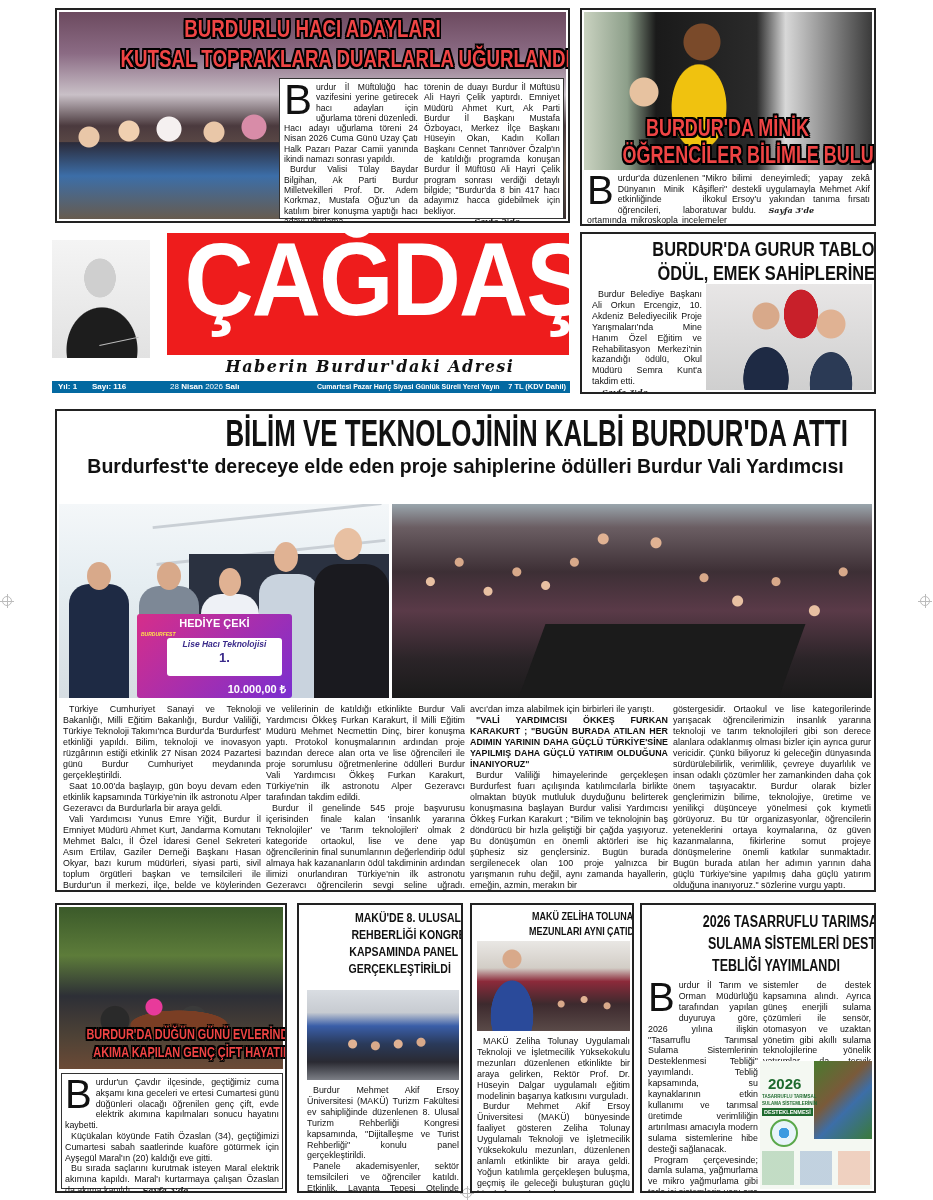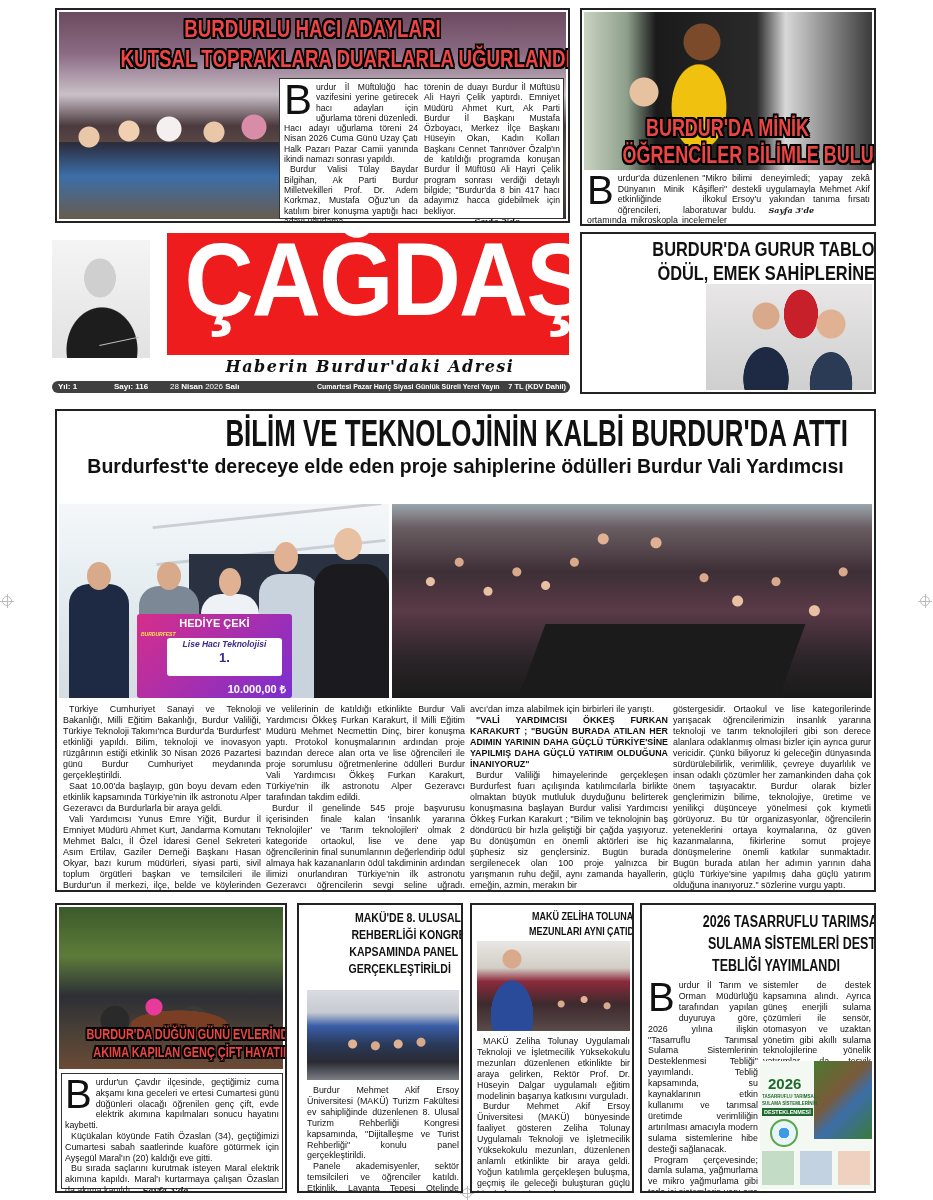--- a/index.html
+++ b/index.html
@@ -25,21 +25,21 @@
 
   .black-title { text-align: center; font-weight: 900; color: #111; font-family: "Liberation Sans", sans-serif; padding-left: 35px; }
   .black-title span { display: inline-block; transform: scaleX(0.78); white-space: nowrap; }
 
   
   .masthead-red { position: absolute; left: 167px; top: 233px; width: 402px; height: 122px; background: #ee1c1c; }
   .masthead-logo { position: absolute; left: 0; right: 0; top: -6px; text-align: center; color: #fff; font-weight: 900; font-size: 104px; letter-spacing: -2px; line-height: 104px; }
   .masthead-logo span { display: inline-block; transform: scaleX(0.92); }
   .masthead-sub { position: absolute; left: 0; right: 0; top: 89px; text-align: center; color: #111; font-weight: 900; font-size: 27px; line-height: 28px; letter-spacing: 1px; }
   .slogan { position: absolute; left: 200px; top: 357px; width: 340px; text-align: center; font-family: "DejaVu Serif", serif; font-style: italic; font-weight: bold; font-size: 16px; letter-spacing: 1.5px; }
-  .infobar { position: absolute; left: 52px; top: 381px; width: 518px; height: 12px; background: #404040; color: #fff; font-size: 8px; line-height: 12px; font-weight: bold; border-radius: 6px; }
+  .infobar { position: absolute; left: 52px; top: 381px; width: 518px; height: 12px; background: #0369a1; color: #fff; font-size: 8px; line-height: 12px; font-weight: bold; }
   .infobar .mid { color: #fff; font-weight: normal; }
 </style>
 </head>
 <body>
 
 <div class="reg" style="left:2px;top:596px;"></div>
 <div class="reg" style="left:920px;top:596px;"></div>
 <div class="reg" style="left:462px;top:1188px;"></div>
 
 <div class="box" style="left:55px;top:8px;width:515px;height:215px;">
@@ -97,35 +97,39 @@
                radial-gradient(ellipse 50px 60px at 50px 110px,#1d1d1d 70%,transparent 72%),
                linear-gradient(180deg,#f4f4f4,#e2e2e2);">
   <div style="position:absolute;left:46px;top:92px;width:40px;height:10px;border-bottom:1px solid #bbb;transform:rotate(-12deg);"></div>
 </div>
 <div class="masthead-red">
   <div class="masthead-logo"><span>ÇAĞDAŞ</span></div>
 </div>
 <div class="slogan">Haberin Burdur'daki Adresi</div>
 <div class="infobar">
   <span style="position:absolute;left:6px;">Yıl: 1</span>
-  <span style="position:absolute;left:40px;margin-left:22px;">Sayı: 116</span>
+  <span style="position:absolute;left:40px;">Sayı: 116</span>
   <span style="position:absolute;left:118px;">
     <span class="mid">28</span>
     <span>Nisan</span>
     <span class="mid">2026</span>
     <span>Salı</span>
   </span>
   <span style="position:absolute;left:265px;font-size:7px;">Cumartesi Pazar Hariç Siyasi Günlük Süreli Yerel Yayın</span>
   <span style="position:absolute;right:4px;font-size:7.4px;">7 TL (KDV Dahil)</span>
 </div>
 
 <div class="box" style="left:580px;top:232px;width:296px;height:162px;">
   <div class="black-title" style="position:absolute;left:0;right:0;top:3px;font-size:21px;line-height:24px;">
     <span>BURDUR'DA GURUR TABLOSU:</span><br>
     <span>ÖDÜL, EMEK SAHİPLERİNE VERİLDİ</span>
+  </div>
+  <div class="col" style="left:10px;top:55px;width:110px;font-size:8.9px;line-height:10.9px;">
+    <p>Burdur Belediye Başkanı Ali Orkun Ercengiz, 10. Akdeniz Belediyecilik Proje Yarışmaları'nda Mine Hanım Özel Eğitim ve Rehabilitasyon Merkezi'nin kazandığı ödülü, Okul Müdürü Semra Kunt'a takdim etti.</p>
+    <span class="sayfa">Sayfa 3'de</span>
   </div>
   <div class="photo" style="left:124px;top:50px;width:166px;height:106px;
      background:
        radial-gradient(circle at 60px 32px,#d8a98a 13px,transparent 14px),
        radial-gradient(circle at 125px 40px,#e0b293 14px,transparent 15px),
        radial-gradient(ellipse 32px 45px at 60px 95px,#1e2a44 70%,transparent 72%),
        radial-gradient(ellipse 30px 45px at 125px 100px,#2b3a55 70%,transparent 72%),
        radial-gradient(ellipse 28px 40px at 95px 30px,#c8202a 60%,transparent 62%),
        linear-gradient(180deg,#e8e6e6,#cfcfcf);">
   </div>
@@ -177,21 +181,21 @@
        radial-gradient(circle at 65% 38%, #d8a98a 4px, transparent 5px),
        radial-gradient(circle at 72% 50%, #e8c0a2 5px, transparent 6px),
        radial-gradient(circle at 80% 40%, #d8a98a 4px, transparent 5px),
        radial-gradient(circle at 88% 55%, #e8c0a2 5px, transparent 6px),
        radial-gradient(circle at 94% 35%, #d8a98a 4px, transparent 5px),
        linear-gradient(180deg,#9aa6ad 0%,#6b5e63 12%,#3d2f35 35%,#5a3a48 55%,#2b2428 80%,#1a1a1a 100%);">
     <div style="position:absolute;left:140px;top:120px;width:260px;height:74px;background:#1b1b1b;transform:skewX(-20deg);"></div>
   </div>
 
   <div class="col" style="left:6px;top:293px;width:198px;font-size:8.9px;line-height:11px;">
-    <p>Türkiye Cumhuriyet Sanayi ve Teknoloji Bakanlığı, Milli Eğitim Bakanlığı, Burdur Valiliği, Türkiye Teknoloji Takımı'nca Burdur'da 'Burdurfest' etkinliği yapıldı. Bilim, teknoloji ve inovasyon rüzgârının estiği etkinlik 30 Nisan 2026 Pazartesi günü Burdur Cumhuriyet meydanında gerçekleştirildi.</p>
+    <p>Türkiye Cumhuriyet Sanayi ve Teknoloji Bakanlığı, Milli Eğitim Bakanlığı, Burdur Valiliği, Türkiye Teknoloji Takımı'nca Burdur'da 'Burdurfest' etkinliği yapıldı. Bilim, teknoloji ve inovasyon rüzgârının estiği etkinlik 27 Nisan 2024 Pazartesi günü Burdur Cumhuriyet meydanında gerçekleştirildi.</p>
     <p>Saat 10.00'da başlayıp, gün boyu devam eden etkinlik kapsamında Türkiye'nin ilk astronotu Alper Gezeravcı da Burdurlarla bir araya geldi.</p>
     <p>Vali Yardımcısı Yunus Emre Yiğit, Burdur İl Emniyet Müdürü Ahmet Kurt, Jandarma Komutanı Mehmet Balcı, İl Özel İdaresi Genel Sekreteri Asım Ertilav, Gaziler Derneği Başkanı Hasan Okyar, bazı kurum müdürleri, siyasi parti, sivil toplum örgütleri başkan ve temsilcileri ile Burdur'un il merkezi, ilçe, belde ve köylerinden öğrenci, öğretmen</p>
   </div>
   <div class="col" style="left:209px;top:293px;width:199px;font-size:8.9px;line-height:11px;">
     <p style="text-indent:0;">ve velilerinin de katıldığı etkinlikte Burdur Vali Yardımcısı Ökkeş Furkan Karakurt, İl Milli Eğitim Müdürü Mehmet Necmettin Dinç, birer konuşma yaptı. Protokol konuşmalarının ardından proje bazından derece alan orta ve lise öğrencileri ile proje sorumlusu öğretmenlerine ödülleri Burdur Vali Yardımcısı Ökkeş Furkan Karakurt, Türkiye'nin ilk astronotu Alper Gezeravcı tarafından takdim edildi.</p>
     <p>Burdur İl genelinde 545 proje başvurusu içerisinden finale kalan 'İnsanlık yararına Teknolojiler' ve 'Tarım teknolojileri' olmak 2 kategoride ortaokul, lise ve dene yap öğrencilerinin final sunumlarının değerlendirip ödül almaya hak kazananların ödül takdiminin ardından ilimizi onurlandıran Türkiye'nin ilk astronotu Gezeravcı öğrencilerin sevgi seline uğradı. Burdurlu öğrenciler Astranot Gezer-</p>
   </div>
   <div class="col" style="left:413px;top:293px;width:198px;font-size:8.9px;line-height:11px;">
     <p style="text-indent:0;">avcı'dan imza alabilmek için birbirleri ile yarıştı.</p>
     <p style="font-weight:bold;">"VALİ YARDIMCISI ÖKKEŞ FURKAN KARAKURT ; "BUGÜN BURADA ATILAN HER ADIMIN YARININ DAHA GÜÇLÜ TÜRKİYE'SİNE YAPILMIŞ DAHA GÜÇLÜ YATIRIM OLDUĞUNA İNANIYORUZ"</p>

